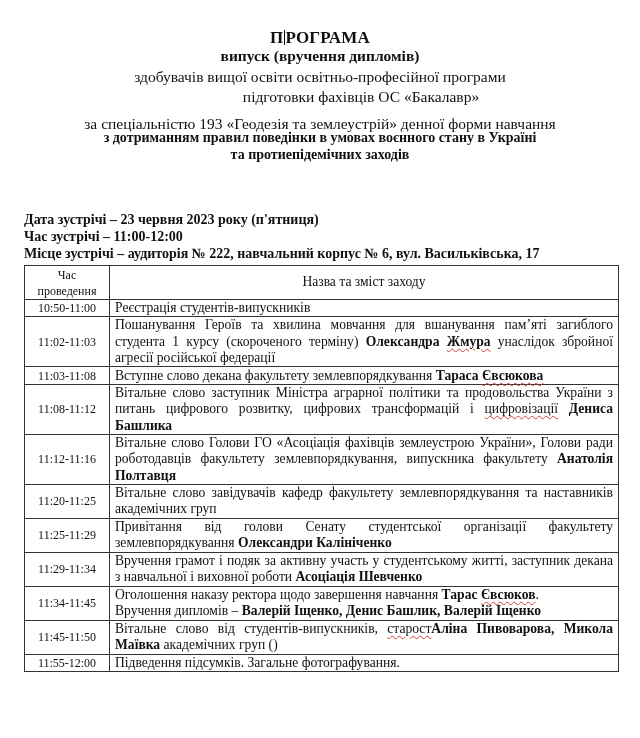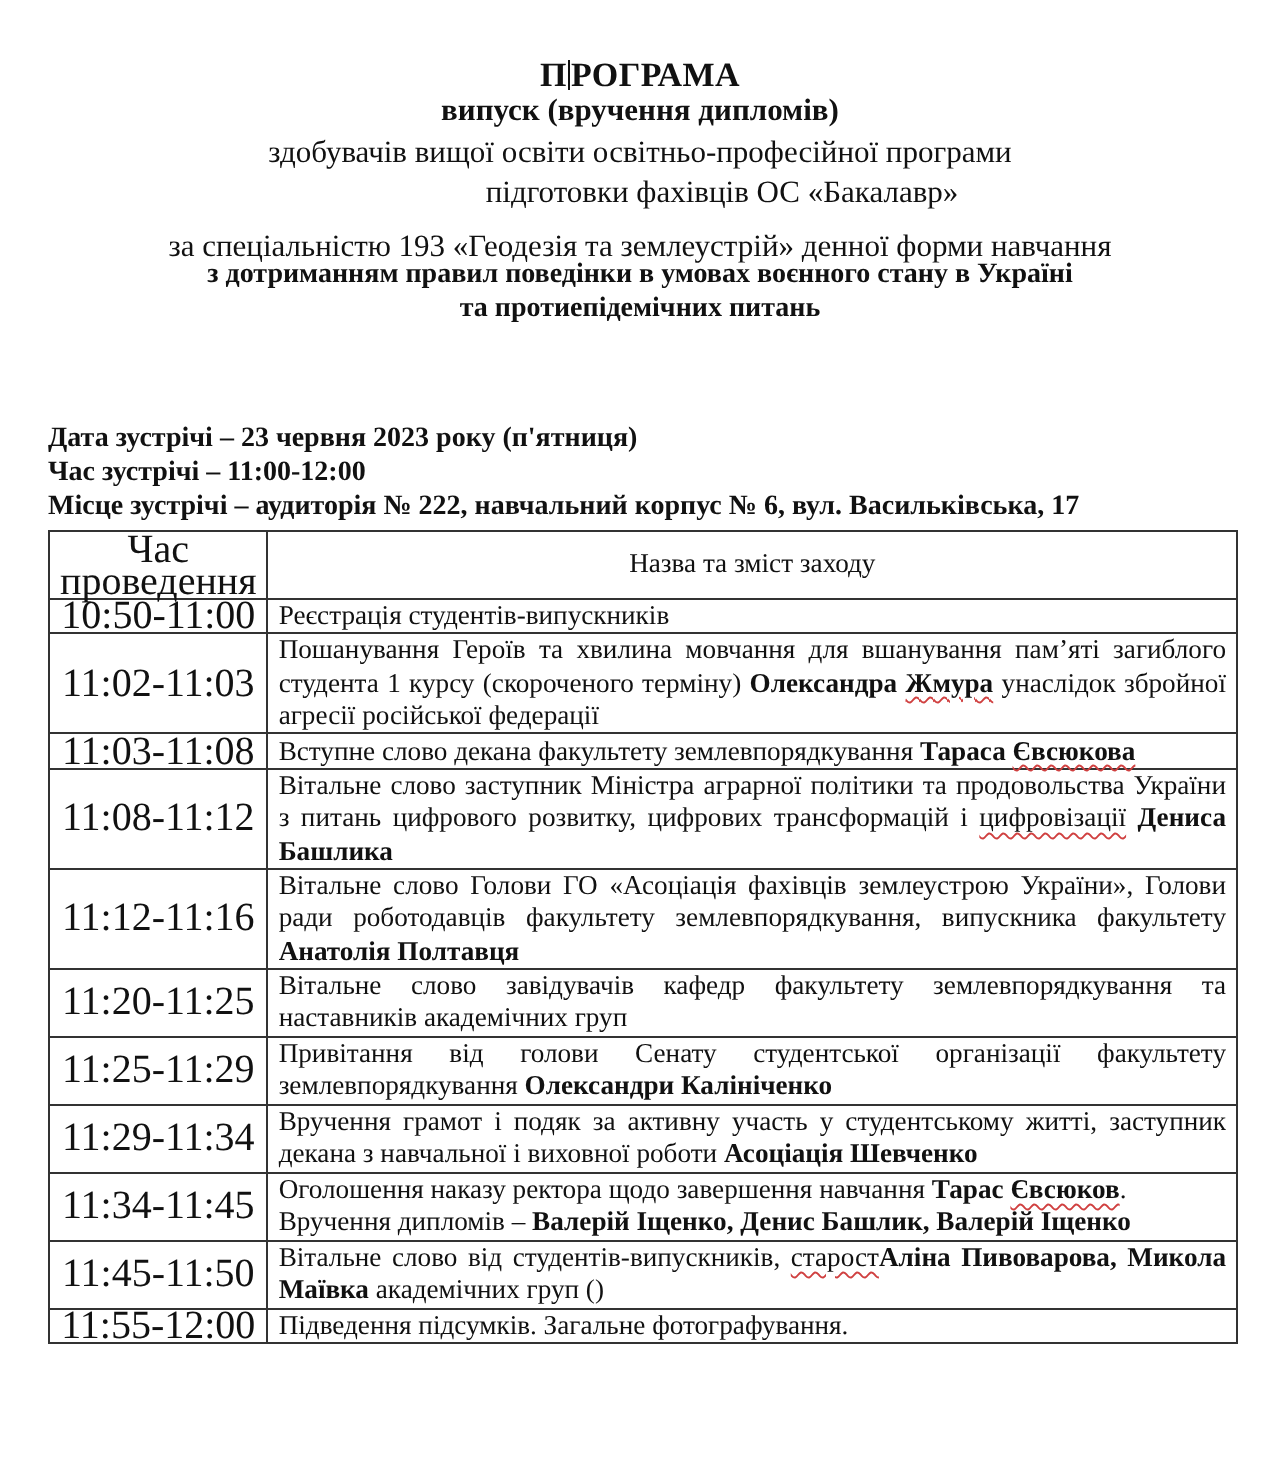--- a/index.html
+++ b/index.html
@@ -14,37 +14,37 @@
   .h-l3 { top:115px; }
   .h-b1 { top:130px; font-size:14px; font-weight:bold; }
   .h-b2 { top:147px; font-size:14px; font-weight:bold; }
   .caret { display:inline-block; width:1px; height:15px; background:#111; vertical-align:-2px; margin:0 0.5px; }
   .meta { position:absolute; left:24px; font-size:14px; font-weight:bold; white-space:nowrap; }
   .m1 { top:212px; }
   .m2 { top:229px; }
   .m3 { top:246px; }
   table.prog { position:absolute; left:24px; top:265px; width:595px; border-collapse:collapse; font-size:13.6px; line-height:16.3px; }
   table.prog td { border:1px solid #333; padding:0 5px; vertical-align:middle; }
-  td.time { width:74px; text-align:center; padding:0 2px; white-space:nowrap; font-size:20px;font-family:Liberation Serif, serif; }
+  td.time { width:74px; text-align:center; padding:0 2px; white-space:nowrap; font-size:12px;font-family:Liberation Serif, serif; }
   td.desc { text-align:justify; }
   tr.head td { text-align:center; height:33px; }
   tr.head td.time { line-height:16px; }
   .b { font-weight:bold; }
   .sq { text-decoration:underline wavy #d04040; text-decoration-thickness:1px; text-underline-offset:2px; }
 </style>
 </head>
 <body>
 
 <div class="hdr h-title"><span>П</span><span class="caret"></span><span>РОГРАМА</span></div>
 <div class="hdr h-sub">випуск (вручення дипломів)</div>
 <div class="hdr h-line h-l1">здобувачів вищої освіти освітньо-професійної програми</div>
 <div class="hdr h-line h-l2">підготовки фахівців ОС «Бакалавр»</div>
 <div class="hdr h-line h-l3">за спеціальністю 193 «Геодезія та землеустрій» денної форми навчання</div>
 <div class="hdr h-b1">з дотриманням правил поведінки в умовах воєнного стану в Україні</div>
-<div class="hdr h-b2">та протиепідемічних питань</div>
+<div class="hdr h-b2">та протиепідемічних заходів</div>
 
 <div class="meta m1">Дата зустрічі – 23 червня 2023 року (п'ятниця)</div>
 <div class="meta m2">Час зустрічі – 11:00-12:00</div>
 <div class="meta m3">Місце зустрічі – аудиторія № 222, навчальний корпус № 6, вул. Васильківська, 17</div>
 
 <table class="prog">
   <tbody>
       <tr class="head">
     <td class="time"><span>Час</span><br><span>проведення</span></td>
     <td>Назва та зміст заходу</td>

